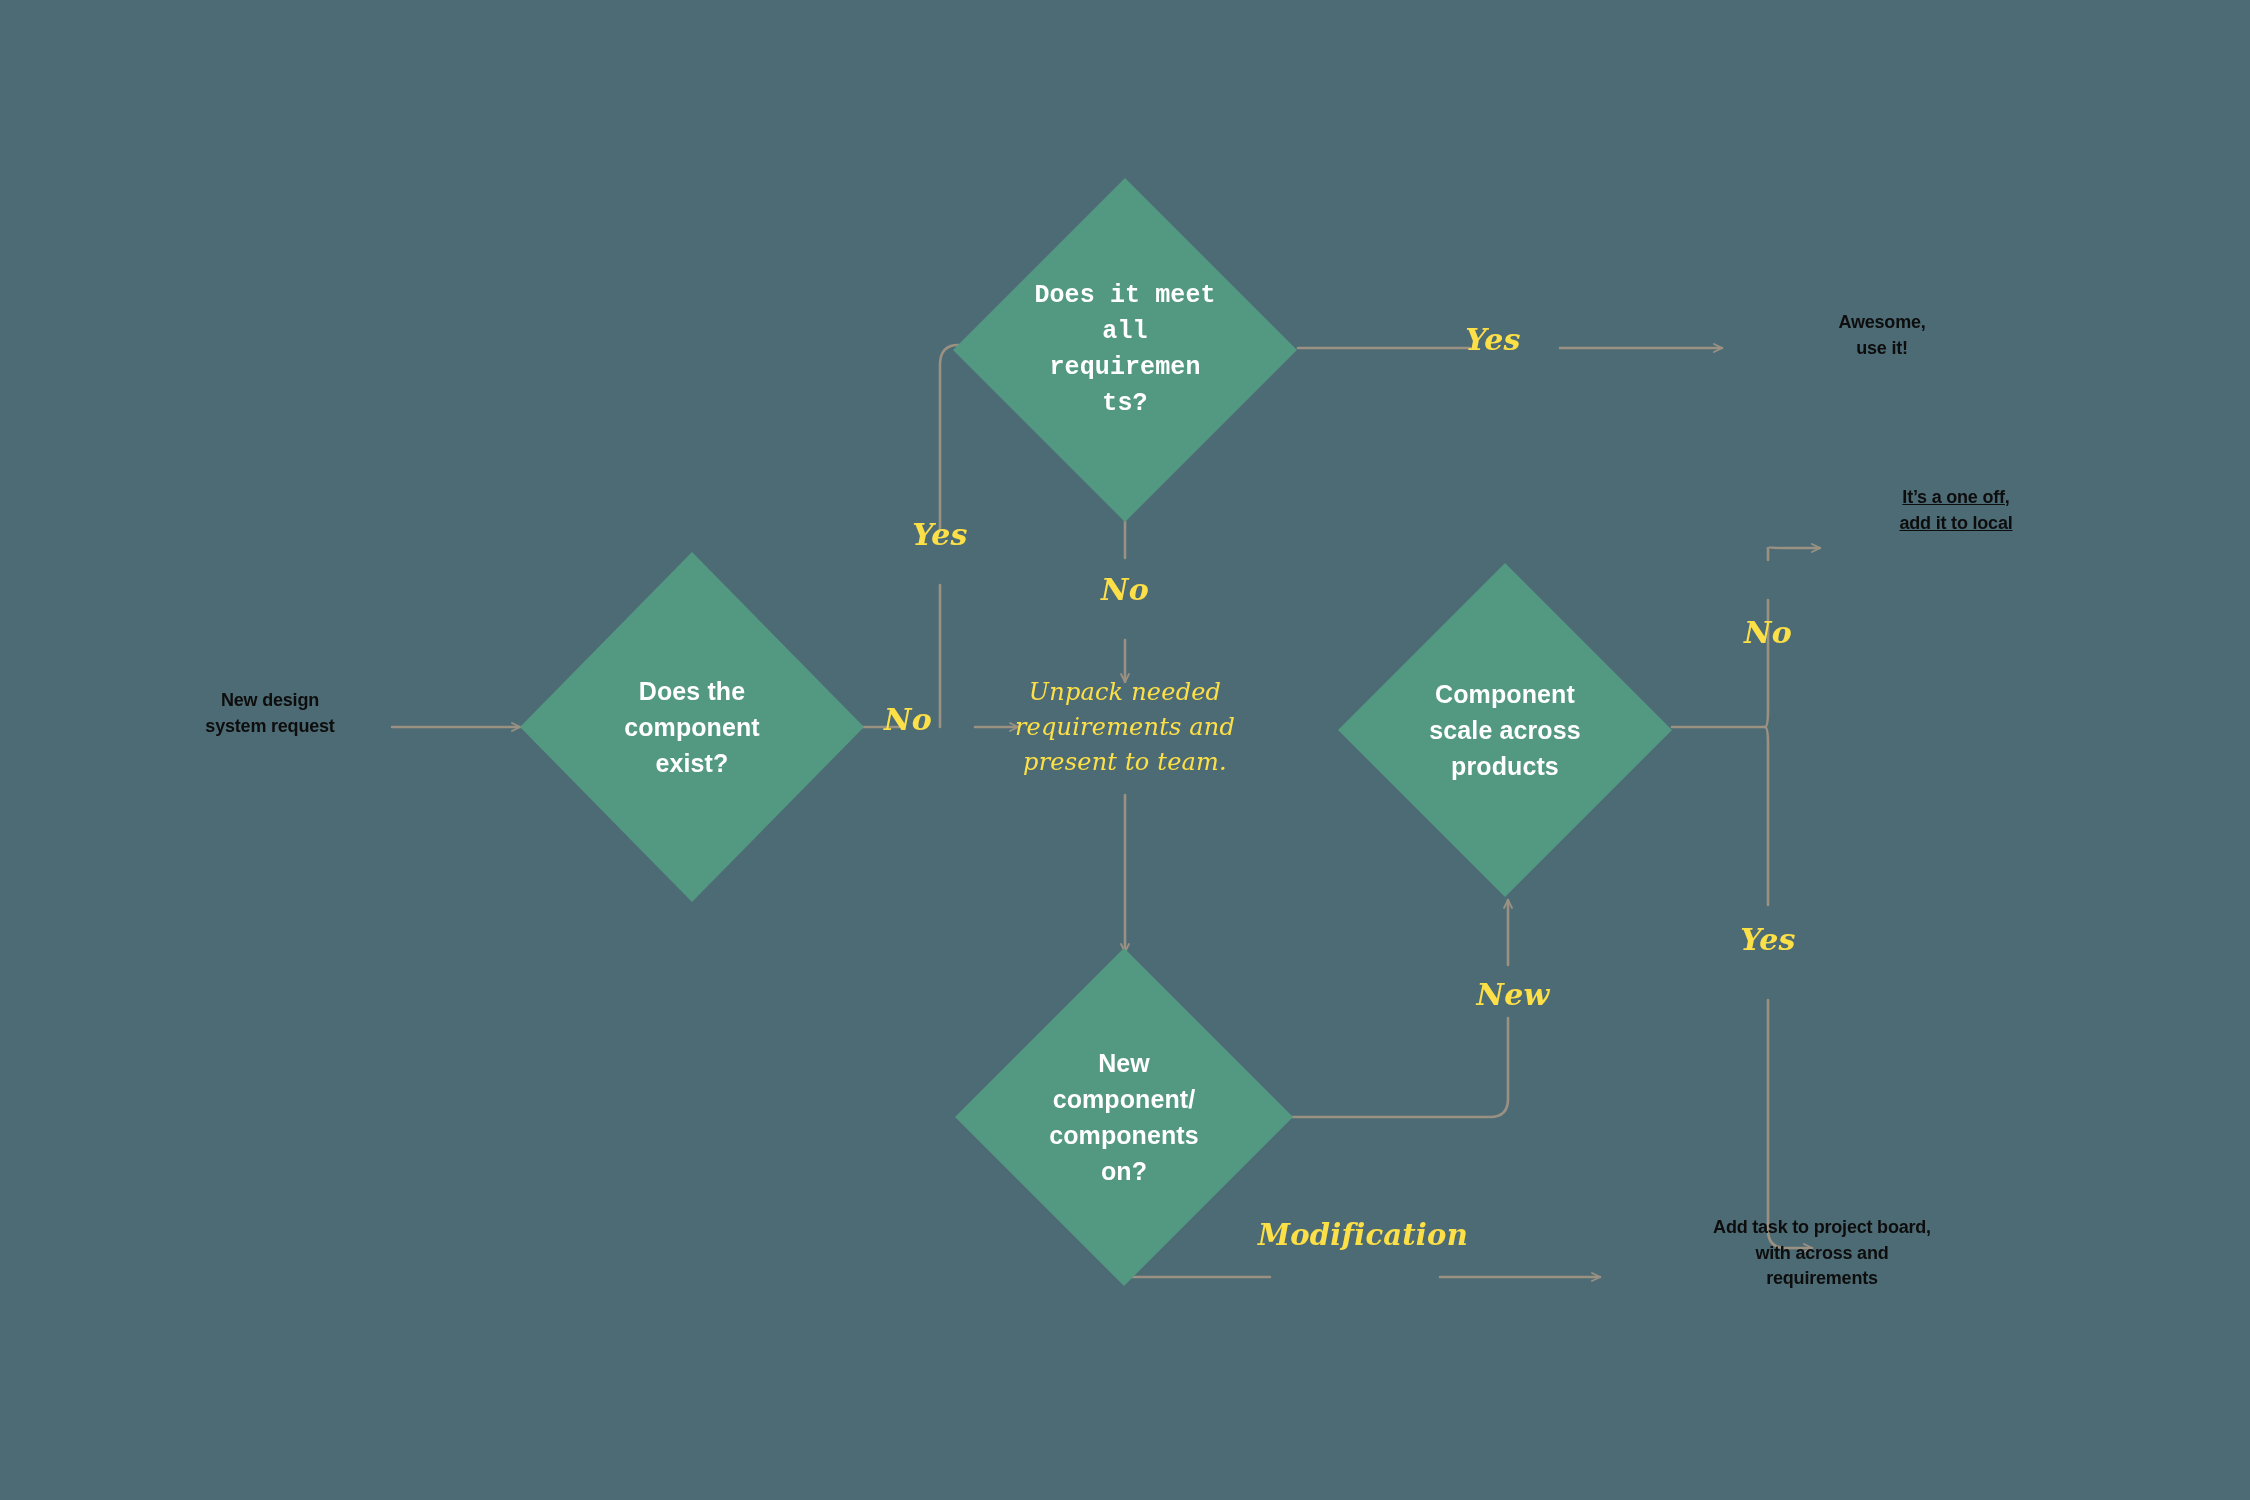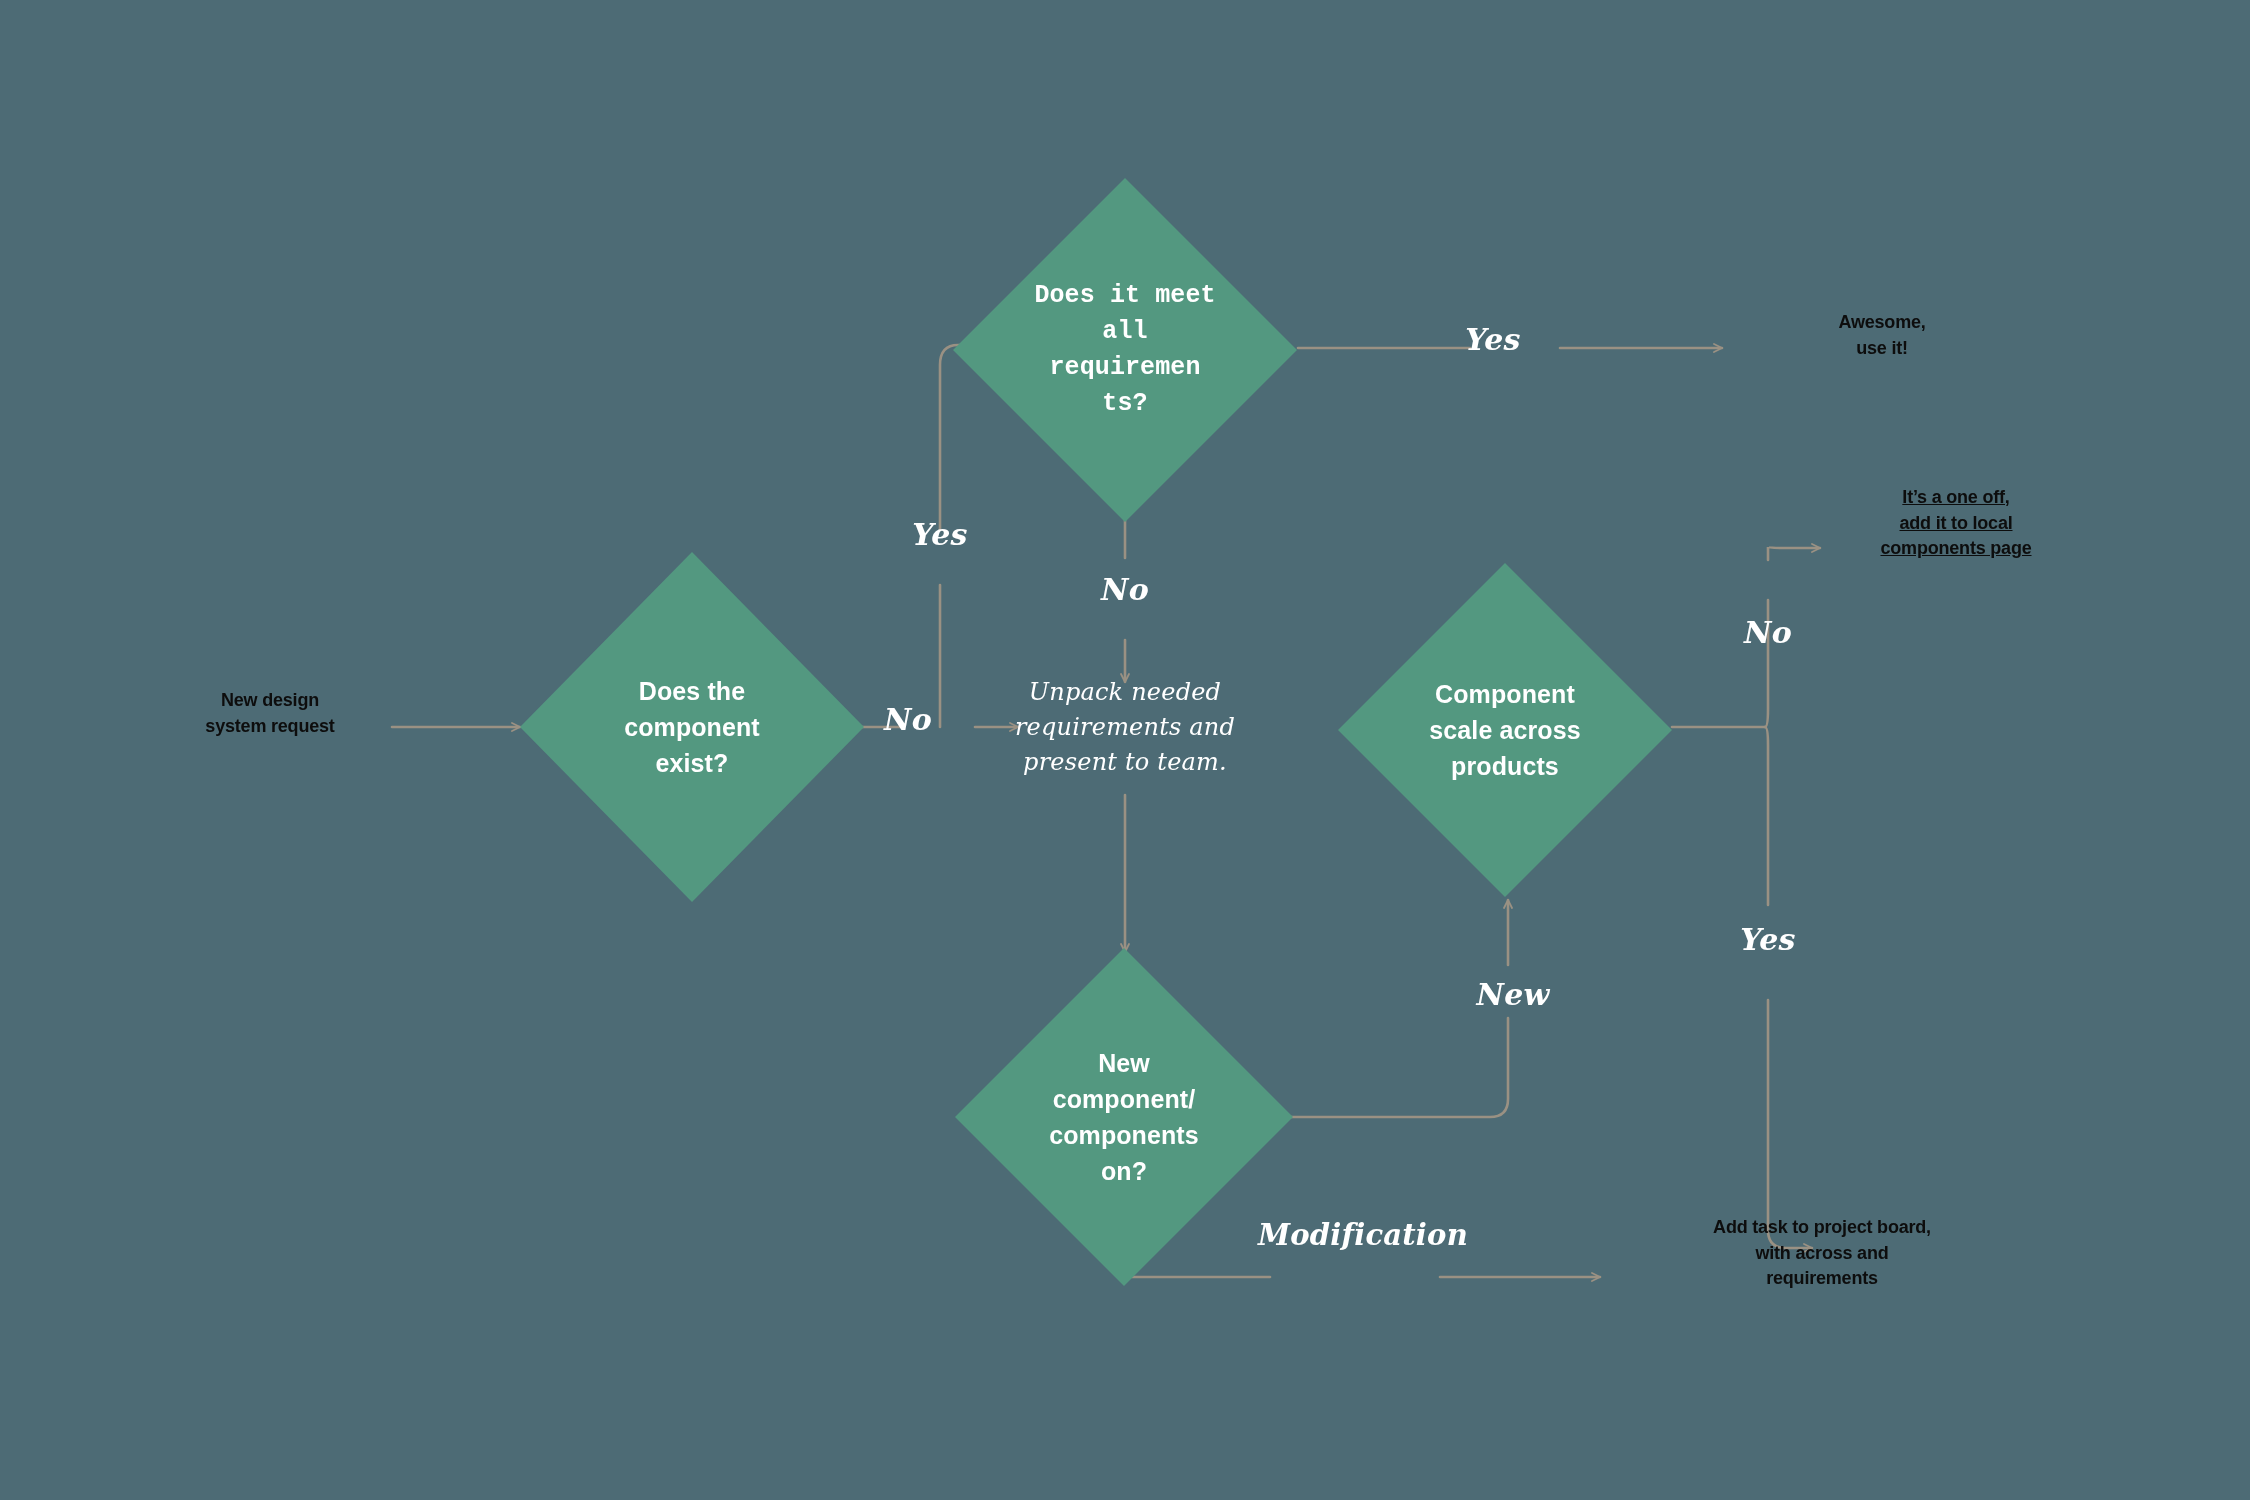--- a/index.html
+++ b/index.html
@@ -53,21 +53,21 @@
     position: absolute;
     color: #0d0d0d;
     font-size: 18px;
     font-weight: 700;
     line-height: 1.43;
     text-align: center;
     letter-spacing: -0.2px;
   }
   .hand {
     position: absolute;
-    color: #ffffff;
+    color: #fde047;
     font-family: "DejaVu Serif", serif;
     font-style: italic;
     font-weight: 600;
     font-size: 30px;
     line-height: 1.35;
     text-align: center;
     letter-spacing: 0.2px;
   }
   .hand.small { font-size: 29px; }
   .hand.note {
@@ -171,21 +171,20 @@
     <div class="dlabel" style="width:62%;">
       <div>Component</div>
       <div>scale across</div>
       <div>products</div>
     </div>
   </div>
 
   <div class="blocktext" style="left:1756px; top:485px; width:400px;text-decoration:underline;">
     <div>It’s a one off,</div>
     <div>add it to local</div>
-    <div>components page</div>
   </div>
 
   <div class="blocktext" style="left:1612px; top:1215px; width:420px;">
     <div>Add task to project board,</div>
     <div>with across and</div>
     <div>requirements</div>
   </div>
 
   <div class="hand" style="left:875px; top:515px; width:130px;">Yes</div>
 

